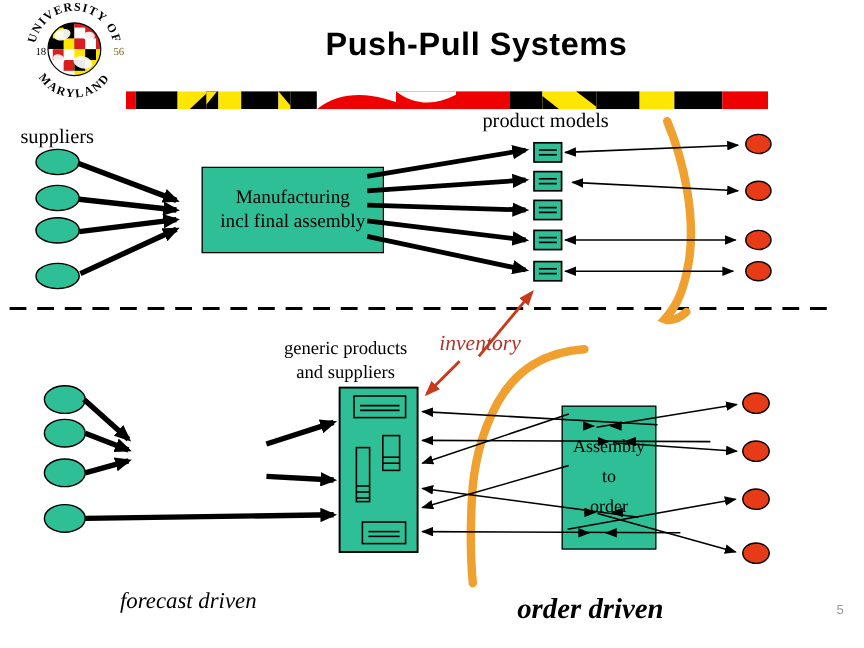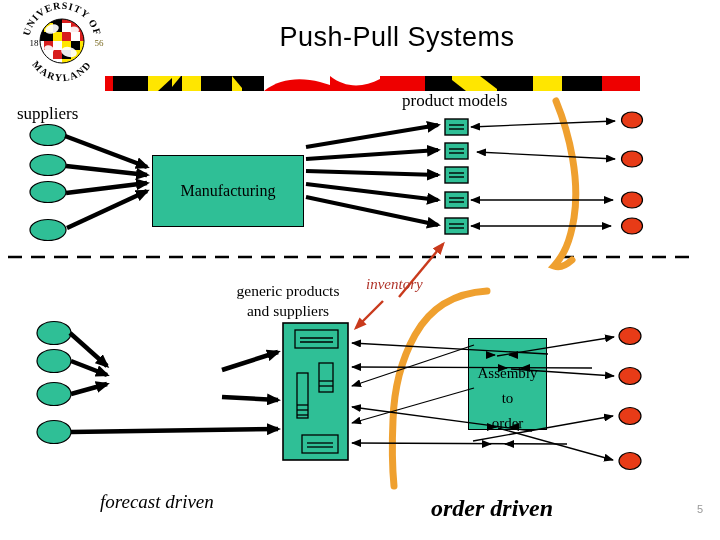--- a/index.html
+++ b/index.html
@@ -4,47 +4,48 @@
 <style>
   :root{
     --green:#2FBF96; --red:#E73B17; --orange:#EFA02F; --darkred:#B0352B;
     --arrowred:#C93A1C; --flagred:#EE0000; --flagyellow:#FFE600; --gray:#999999;
   }
   html,body{margin:0;padding:0;background:#fff;}
   #slide{position:relative;width:720px;height:540px;background:#fff;overflow:hidden;
          font-family:"Liberation Serif",serif;color:#000;}
   .abs{position:absolute;}
   #title{left:237px;top:22px;width:320px;text-align:center;font-family:"Liberation Sans",sans-serif;
-         font-weight:normal;font-size:27px;letter-spacing:.5px;}
+         font-weight:bold;font-size:27px;letter-spacing:.5px;}
   .lbl{font-size:17px;}
   #suppliers{left:17px;top:104px;}
   #product-models{left:402px;top:91px;}
   #generic{left:218px;top:281px;width:140px;text-align:center;font-size:15.5px;line-height:1.32;}
-  #inventory{left:366px;top:276px;font-style:italic;font-size:15px;color:var(--darkred);}
+  #inventory{left:366px;top:276px;font-style:italic;font-size:18px;color:var(--darkred);}
   #boundary-label{left:490px;top:282px;font-size:20px;color:var(--orange);}
   #forecast{left:100px;top:491px;font-size:19px;font-weight:normal;font-style:italic;}
   #orderdriven{left:431px;top:495px;font-size:24px;font-weight:bold;font-style:italic;}
   #pagenum{left:697px;top:503px;font-size:11px;color:var(--gray);font-family:"Liberation Sans",sans-serif;}
   .gbox{background:var(--green);border:1.5px solid #000;display:flex;flex-direction:column;
         justify-content:center;align-items:center;text-align:center;font-size:16px;line-height:1.25;}
-  #mbox-top{left:152px;top:139px;width:150px;height:70px;margin-top:16px;}
+  #mbox-top{left:168px;top:139px;width:150px;height:70px;}
   #mbox-bot{left:112px;top:351px;width:105px;height:69px;}
   #assembly{left:468px;top:338px;width:79px;height:112px;font-size:15px;line-height:1.65;justify-content:flex-start;padding-top:22px;height:90px;}
   #diagram-svg{left:0;top:0;pointer-events:none;}
   svg text{font-family:"Liberation Serif",serif;}
 </style>
 </head>
 <body>
 
 <div id="slide">
 
   <div class="abs gbox" id="mbox-top">
     <div>Manufacturing</div>
+    <div>incl final assembly</div>
   </div>
-  <div class="abs gbox" id="assembly" style="height:92px;box-sizing:border-box">
+  <div class="abs gbox" id="assembly" style="height:120px;box-sizing:border-box">
     <div>Assembly</div>
     <div>to</div>
     <div>order</div>
   </div>
 
   <svg class="abs" id="logo" width="124" height="92" viewBox="0 0 124 92" style="left:0;top:0">
     <defs>
       <clipPath id="globeClip">
           <circle cx="62" cy="41" r="22"></circle>
         </clipPath>

